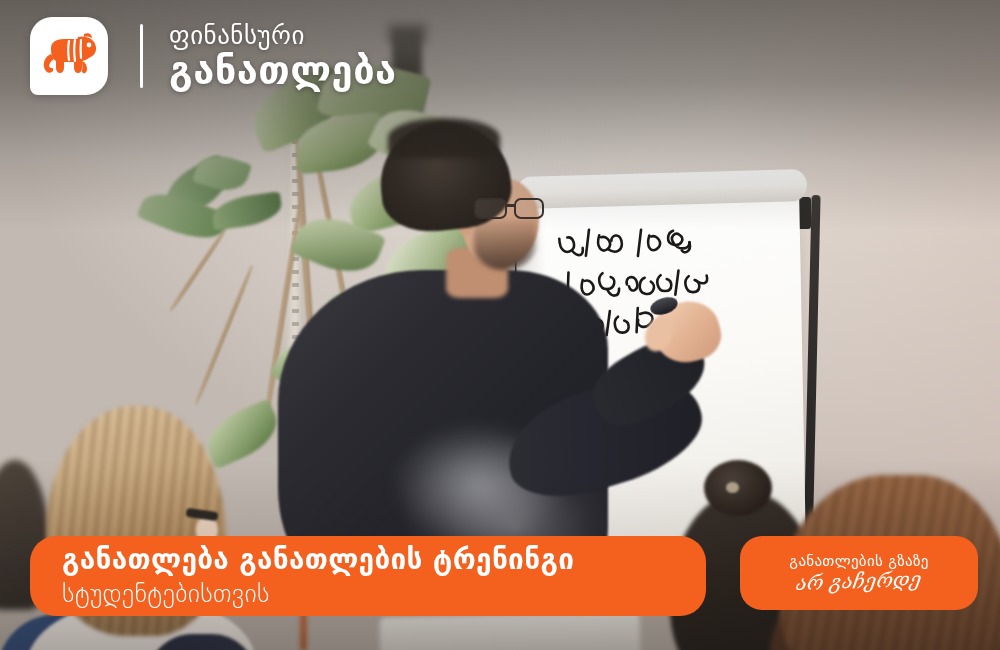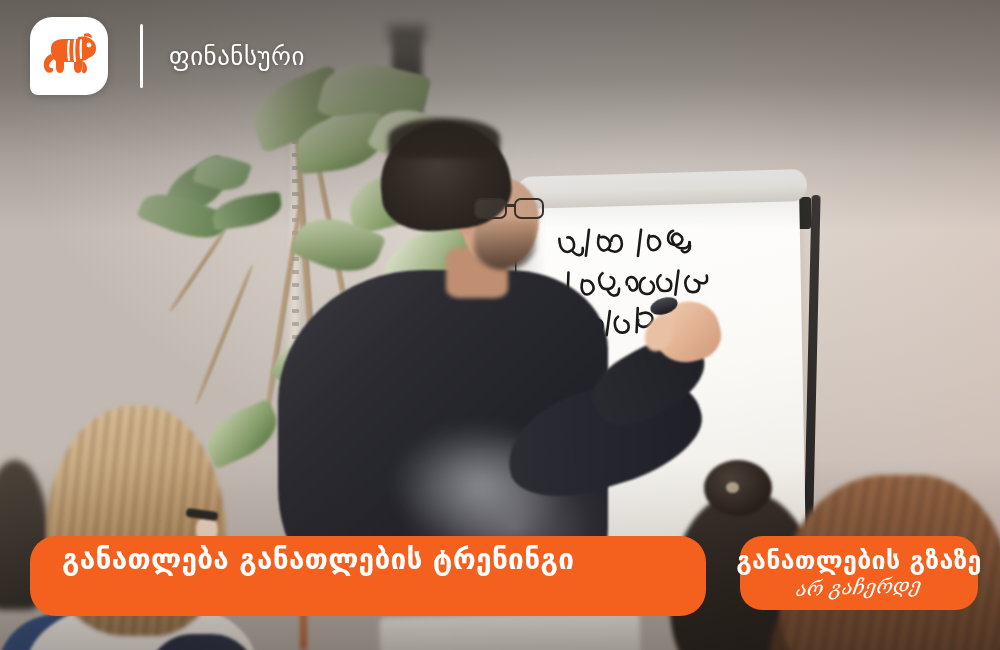--- a/index.html
+++ b/index.html
@@ -388,21 +388,21 @@
   .banner-badge {
     position:absolute; left:740px; top:536px;
     width:238px; height:74px;
     background:#f4601e;
     border-radius:22px;
     color:#fff;
     display:flex; flex-direction:column;
     align-items:center; justify-content:center;
   }
   .badge-title {
-    font-size:25px; font-weight:700; letter-spacing:.3px;
+    font-size:15px; font-weight:400; letter-spacing:.3px;
     line-height:1.05; white-space:nowrap;
   }
   .badge-script {
     font-size:20px; font-style:italic; font-weight:400;
     line-height:1.05; margin-top:2px; white-space:nowrap;
     transform:rotate(-2deg) skewX(-6deg);
     font-family:"DejaVu Serif", serif;
   }
 </style>
 </head>
@@ -590,25 +590,27 @@
           <path d="M43 12 C42.5 17 42.5 24 43 30"></path>
         </g>
         <circle cx="51" cy="17" r="2.4" fill="#ffffff"></circle>
       </svg>
     </div>
 
     <div class="divider"></div>
 
     <div class="brand">
       <div class="brand-line1">ფინანსური</div>
+      <div class="brand-line2">განათლება</div>
     </div>
   </div>
 
   <div class="banner-main">
     <div class="banner-title">განათლება განათლების ტრენინგი</div>
+    <div class="banner-sub">სტუდენტებისთვის</div>
   </div>
 
   <div class="banner-badge">
     <div class="badge-title">განათლების გზაზე</div>
     <div class="badge-script">არ გაჩერდე</div>
   </div>
 
 </div>
 
 </body></html>

